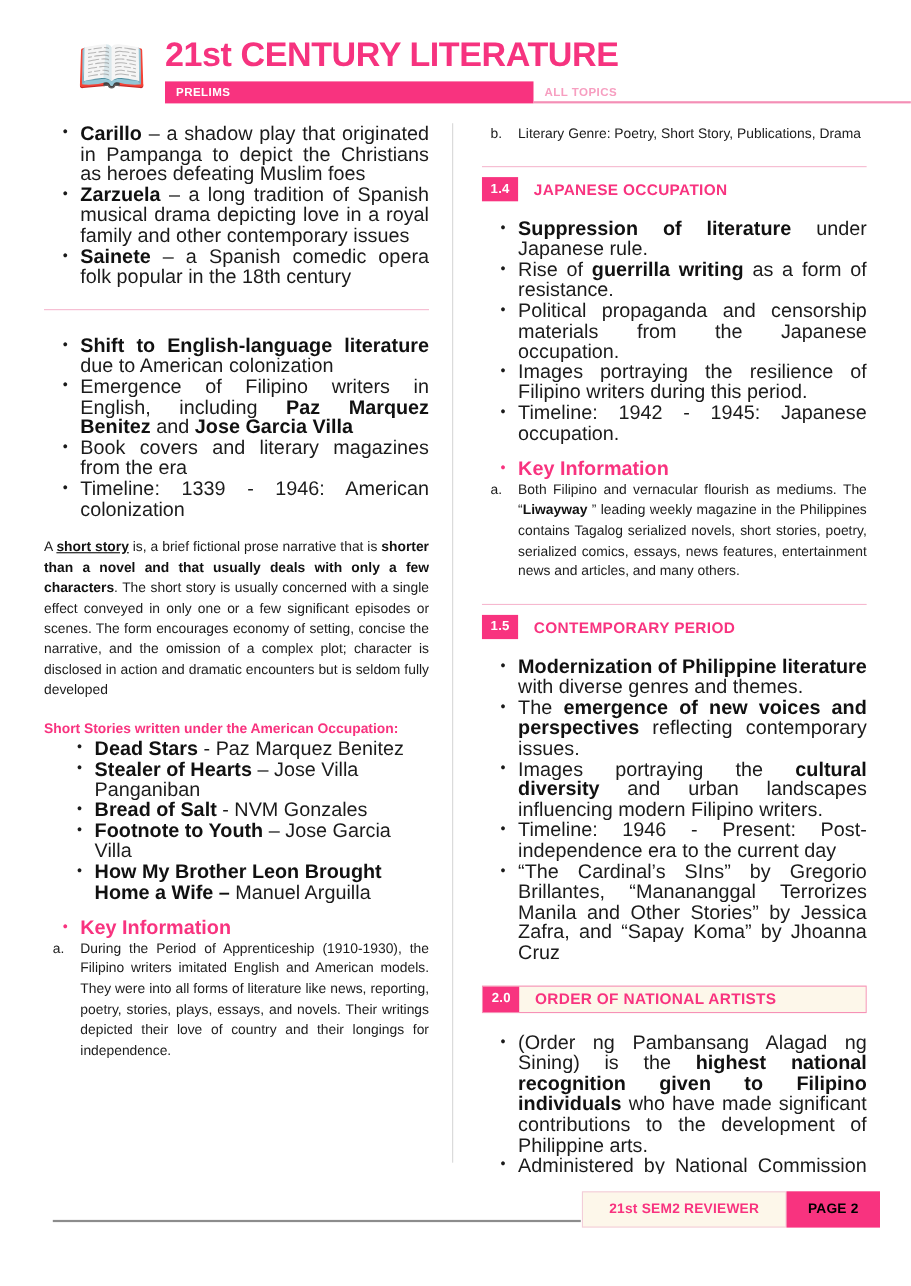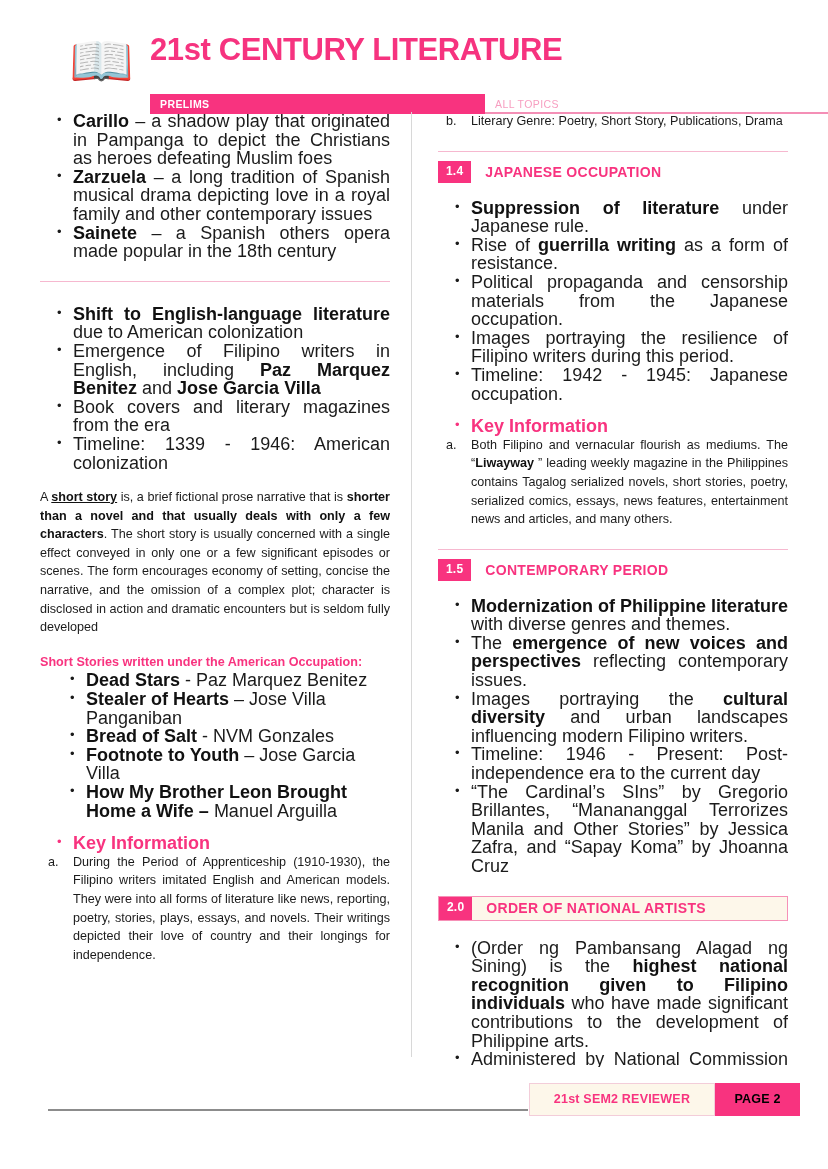--- a/index.html
+++ b/index.html
@@ -52,21 +52,20 @@
     color: #f6337f;
     font-family: "Liberation Sans", sans-serif;
     white-space: nowrap;
   }
   .tabbar {
     position: absolute;
     left: 110px;
     top: 74px;
     width: 562px;
     height: 20px;
-    margin-top: 20px;
   }
   .tab-active {
     position: absolute;
     left: 0; top: 0;
     width: 335px;
     height: 20px;
     background: #f8337f;
     color: #ffffff;
     font-size: 10.5px;
     font-weight: bold;
@@ -75,21 +74,21 @@
     padding-left: 10px;
     box-sizing: border-box;
   }
   .tab-inactive {
     position: absolute;
     left: 335px; top: 0;
     width: 343px;
     height: 20px;
     color: #f79ec0;
     font-size: 10.5px;
-    font-weight: normal;
+    font-weight: bold;
     letter-spacing: 0.4px;
     line-height: 20px;
     padding-left: 10px;
     box-sizing: border-box;
     border-bottom: 2px solid #f48fb6;
   }
 
   
   .columns {
     position: absolute;
@@ -296,21 +295,21 @@
     <div class="col col-left">
 
       <ul class="bullets">
         <li>
           <b>Carillo</b><span> – a shadow play that originated in Pampanga to depict the Christians as heroes defeating Muslim foes</span>
         </li>
         <li>
           <b>Zarzuela</b><span> – a long tradition of Spanish musical drama depicting love in a royal family and other contemporary issues</span>
         </li>
         <li>
-          <b>Sainete</b><span> – a Spanish others opera made popular in the 18th century</span>
+          <b>Sainete</b><span> – a Spanish comedic opera folk popular in the 18th century</span>
         </li>
       </ul>
 
       <div class="sp20"></div>
 
       <div class="sec-rule"></div>
 
       <div class="sp14"></div>
 
       <ul class="bullets">

